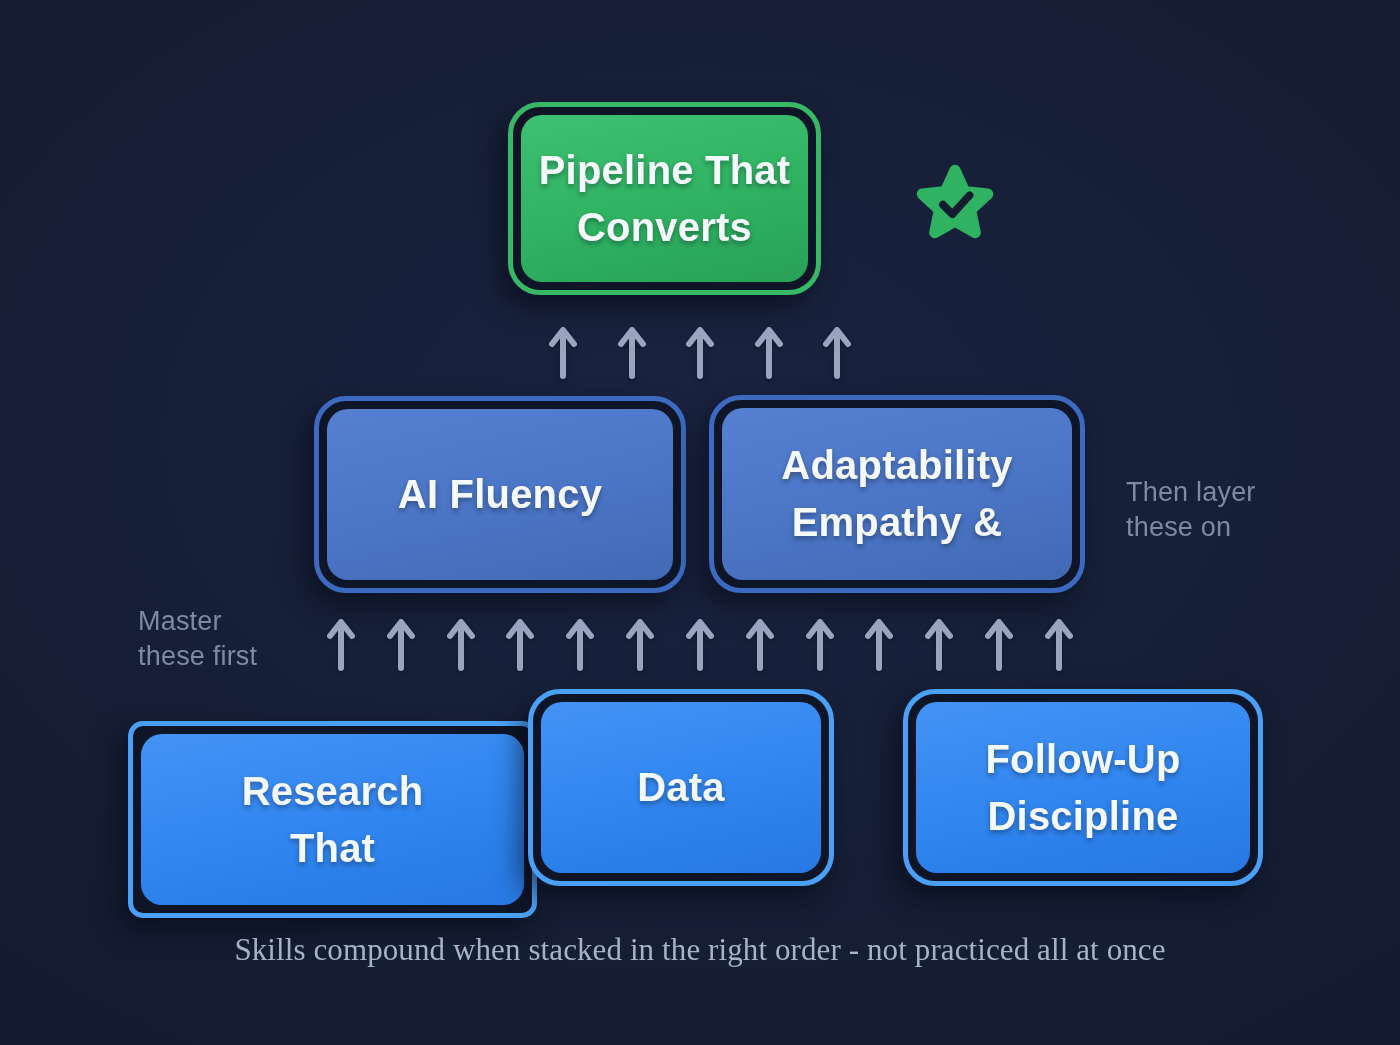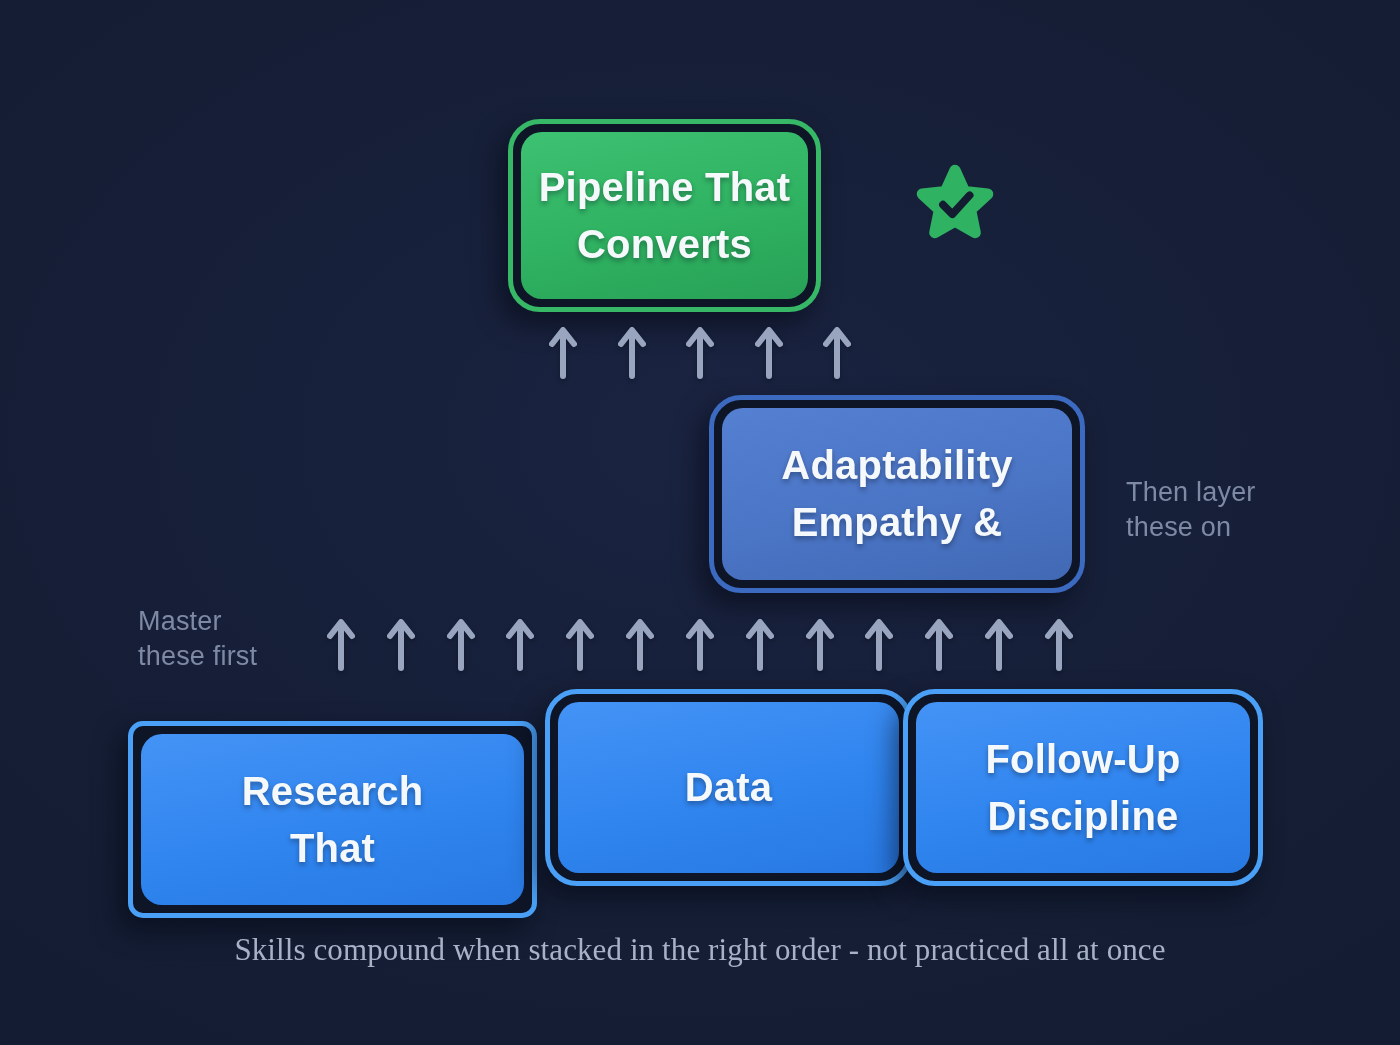--- a/index.html
+++ b/index.html
@@ -53,25 +53,25 @@
   .box--mid { border-color: var(--mid-blue-border, #3c6ac0); }
   .box--mid .box-inner {
     background: linear-gradient(168deg, #5580d2 0%, var(--mid-blue-fill, #4a74c4) 58%, #4169b4 100%);
   }
   .box--bright { border-color: var(--bright-blue-border, #4aa0f7); }
   .box--bright .box-inner {
     background: linear-gradient(168deg, #4493f6 0%, var(--bright-blue-fill, #2f84ee) 58%, #2878e2 100%);
   }
 
   
-  .box-top      { left: 508px; top: 119px; width: 313px; height: 193px; }
+  .box-top      { left: 508px; top: 102px; width: 313px; height: 193px; }
   .box-mid-1    { left: 314px; top: 396px; width: 372px; height: 197px; }
   .box-mid-2    { left: 709px; top: 395px; width: 376px; height: 198px; }
   .box-bottom-1 { left: 128px; top: 721px; width: 409px; height: 197px; border-radius: 15px; }
-  .box-bottom-2 { left: 545px; top: 689px; width: 367px; height: 197px; }
+  .box-bottom-2 { left: 528px; top: 689px; width: 306px; height: 197px; }
   .box-bottom-3 { left: 903px; top: 689px; width: 360px; height: 197px; }
 
   
   .star-badge {
     position: absolute;
     left: 912px; top: 160px;
     width: 86px; height: 86px;
   }
   .star-badge svg { width: 100%; height: 100%; }
 
@@ -153,20 +153,27 @@
           <path d="M15 57 L15 13 M4 25 L15 11 L26 25" fill="none" stroke="currentColor" stroke-width="6" stroke-linecap="round" stroke-linejoin="round"></path>
         </svg>
       </span>
       <span class="arrow">
         <svg viewBox="0 0 30 62" aria-hidden="true">
           <path d="M15 57 L15 13 M4 25 L15 11 L26 25" fill="none" stroke="currentColor" stroke-width="6" stroke-linecap="round" stroke-linejoin="round"></path>
         </svg>
       </span>
     </div>
 
+  <div class="box box--mid box-mid-1">
+    <div class="box-inner">
+      <div class="box-label">
+        <span>AI Fluency</span>
+      </div>
+    </div>
+  </div>
   <div class="box box--mid box-mid-2">
     <div class="box-inner">
       <div class="box-label">
         <span>Adaptability</span>
         <span>Empathy &amp;</span>
       </div>
     </div>
   </div>
 
   <div class="side-note note-layer">

